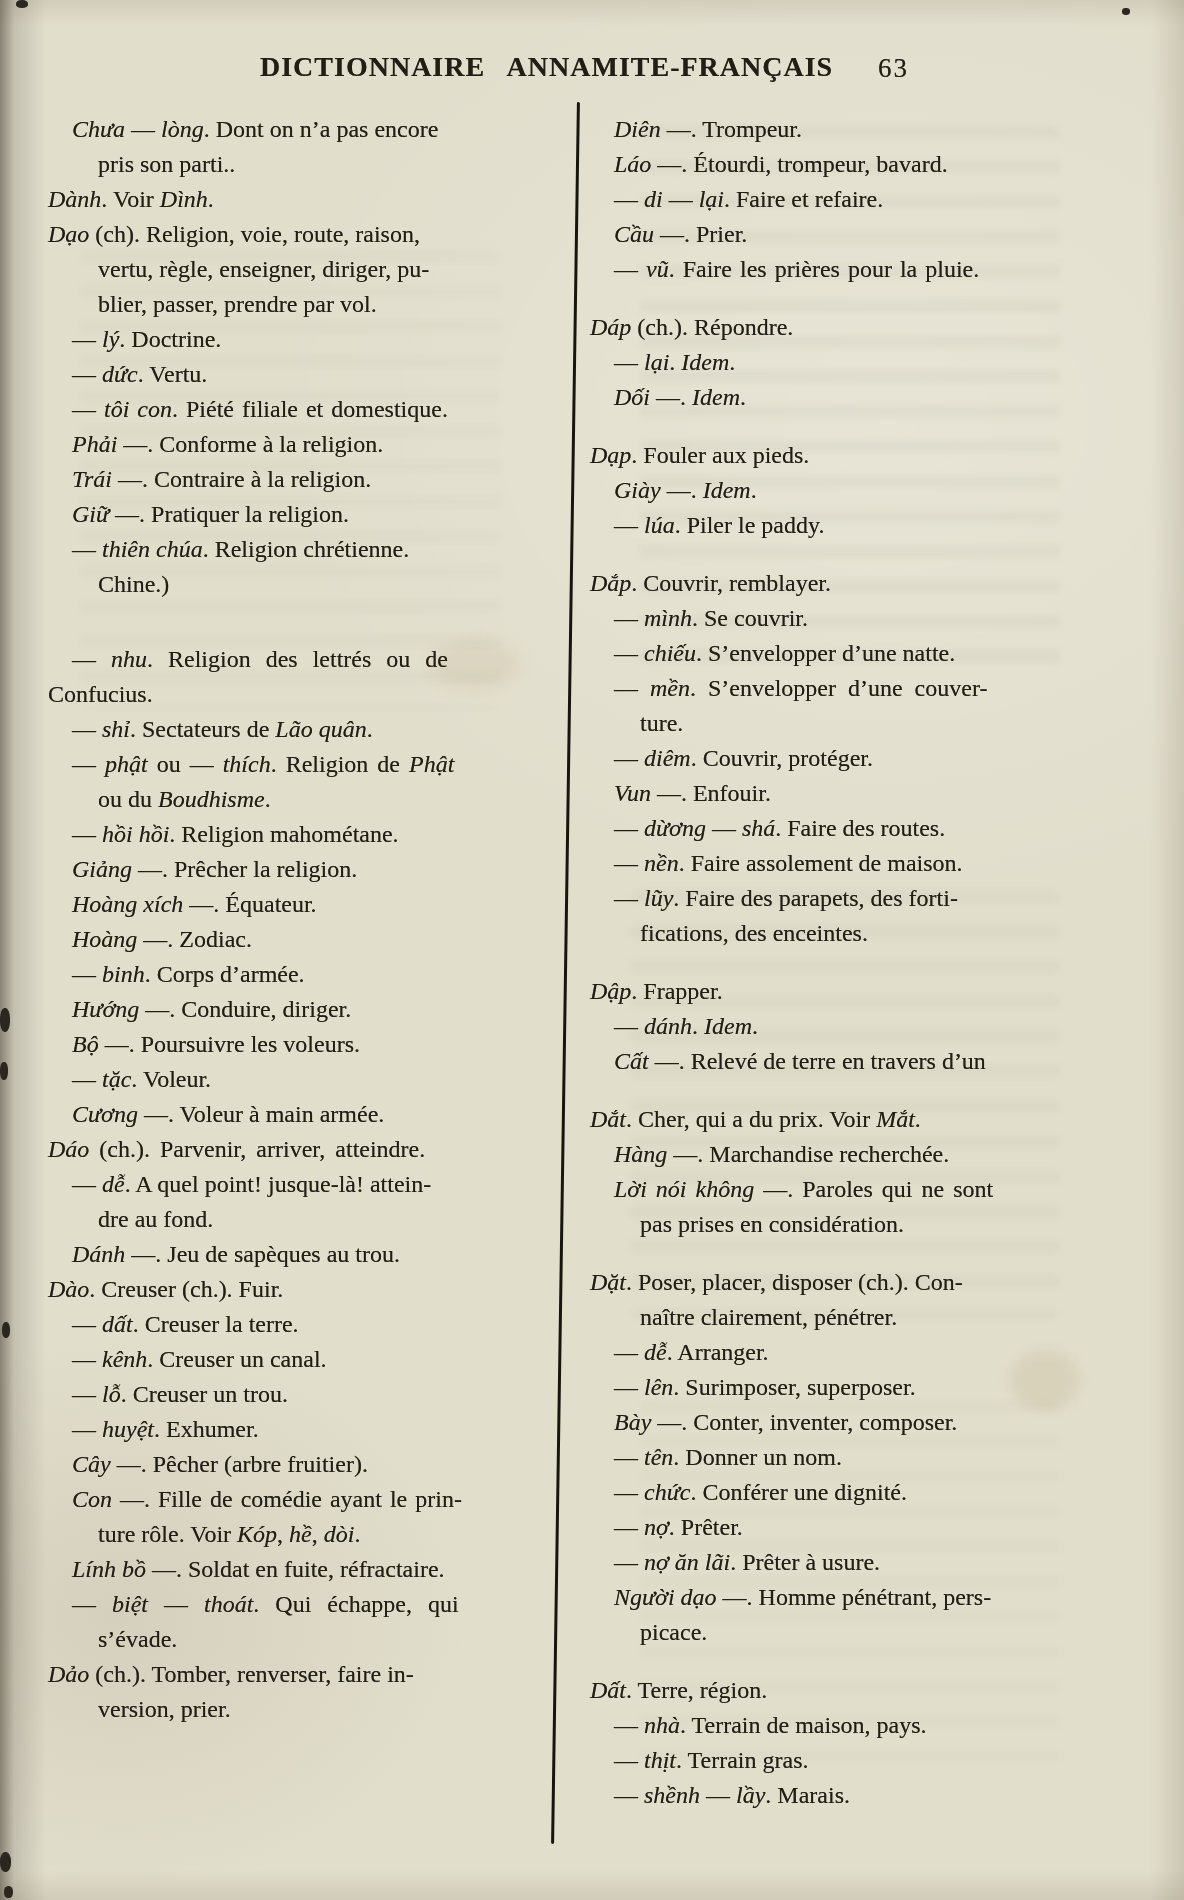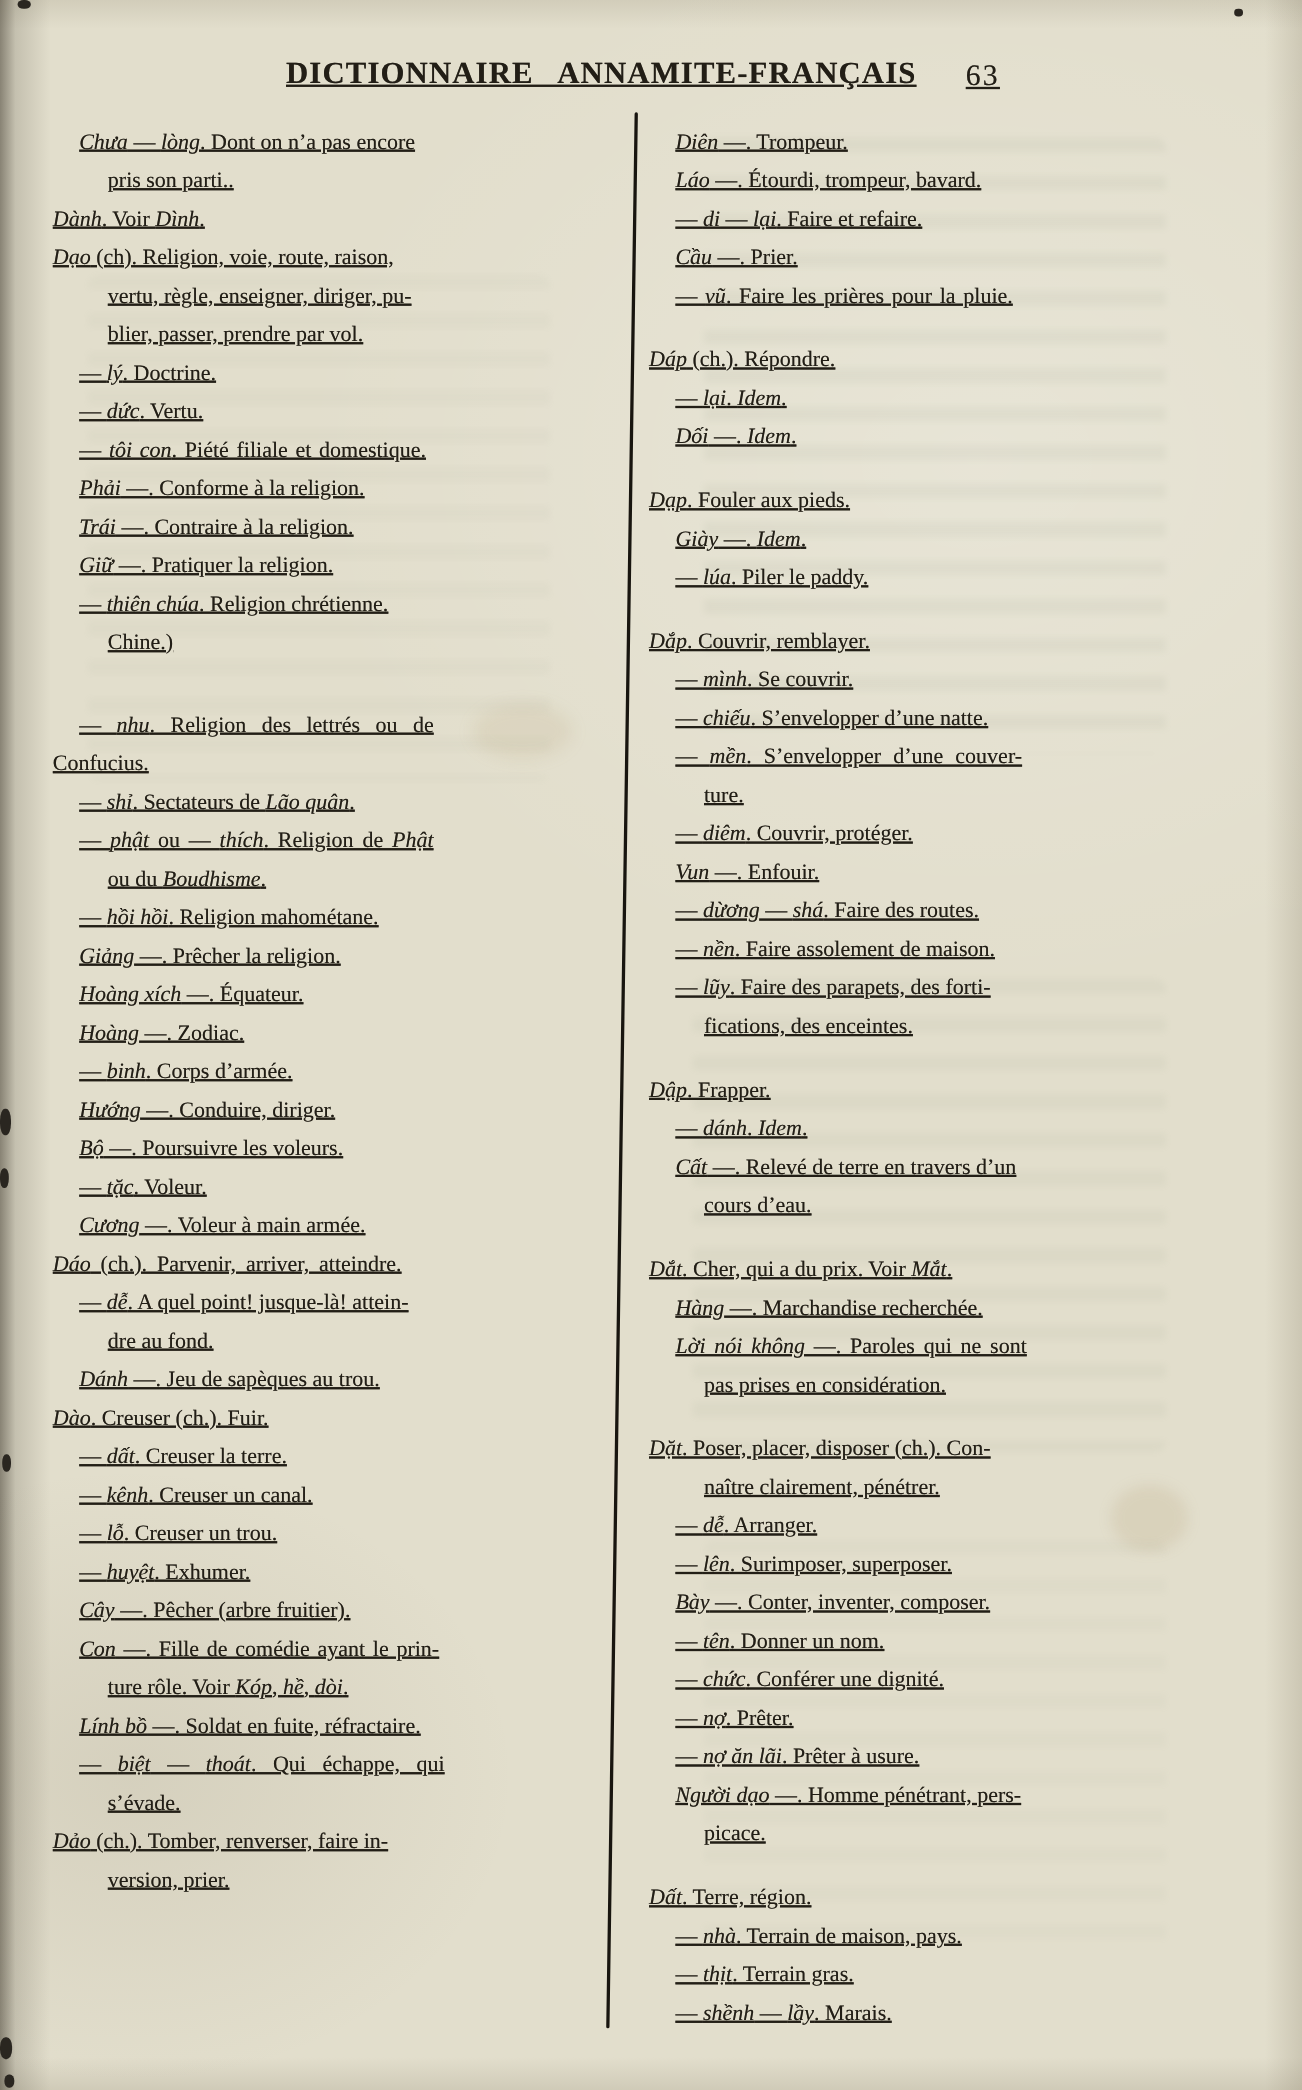--- a/index.html
+++ b/index.html
@@ -12,36 +12,36 @@
     position:absolute;inset:0;
     background:
       radial-gradient(ellipse 900px 700px at 75% 22%, rgba(255,255,255,0.20), transparent 70%),
       radial-gradient(ellipse 500px 400px at 10% 85%, rgba(120,108,85,0.12), transparent 70%),
       linear-gradient(90deg, rgba(62,56,44,0.55) 0px, rgba(62,56,44,0.18) 14px, rgba(62,56,44,0.0) 46px),
       linear-gradient(270deg, rgba(125,115,92,0.22) 0px, rgba(125,115,92,0.0) 34px),
       linear-gradient(180deg, rgba(125,115,92,0.16) 0px, rgba(125,115,92,0.0) 26px),
       linear-gradient(0deg, rgba(125,115,92,0.18) 0px, rgba(125,115,92,0.0) 30px),
       #e2decc;
   }
-  .textink{color:#221e16;text-shadow:0 0 .55px rgba(34,30,22,.6);text-decoration:underline;}
+  .textink{color:#221e16;text-shadow:0 0 .55px rgba(34,30,22,.6);}
   .header-title{
     position:absolute;left:260px;top:50px;width:440px;
     text-align:center;font-weight:700;font-size:28px;line-height:34px;
     letter-spacing:1px;word-spacing:15px;white-space:nowrap;
   }
   .pageno{
     position:absolute;left:878px;top:52px;font-size:27px;line-height:32px;
     letter-spacing:2px;
   }
   .divider{
     position:absolute;left:564px;top:102px;height:1742px;width:3px;
     background:#18150f;transform:rotate(0.85deg);transform-origin:center center;
     border-radius:2px;
   }
-  .col{position:absolute;top:112px;font-size:20px;}
+  .col{position:absolute;top:112px;font-size:24px;}
   .col-left{left:48px;width:514px;}
   .col-right{left:590px;width:482px;}
   .line{line-height:35px;white-space:nowrap;}
   .main{padding-left:0;}
   .sub{padding-left:24px;}
   .cont{padding-left:50px;}
   .col-left .gap{}
   .col-right .gap{margin-top:23px;}
   .it{font-style:italic;}
   
@@ -141,21 +141,20 @@
       <div class="line cont"><span class="ro">ture.</span></div>
       <div class="line sub"><span class="ro">— </span><span class="it">diêm</span><span class="ro">. Couvrir, protéger.</span></div>
       <div class="line sub"><span class="it">Vun</span><span class="ro"> —. Enfouir.</span></div>
       <div class="line sub"><span class="ro">— </span><span class="it">dừơng</span><span class="ro"> — </span><span class="it">shá</span><span class="ro">. Faire des routes.</span></div>
       <div class="line sub"><span class="ro">— </span><span class="it">nền</span><span class="ro">. Faire assolement de maison.</span></div>
       <div class="line sub"><span class="ro">— </span><span class="it">lũy</span><span class="ro">. Faire des parapets, des forti-</span></div>
       <div class="line cont"><span class="ro">fications, des enceintes.</span></div>
       <div class="line main gap"><span class="it">Dập</span><span class="ro">. Frapper.</span></div>
       <div class="line sub"><span class="ro">— </span><span class="it">dánh</span><span class="ro">. </span><span class="it">Idem</span><span class="ro">.</span></div>
       <div class="line sub"><span class="it">Cất</span><span class="ro"> —. Relevé de terre en travers d’un</span></div>
-      <div class="line cont"><span class="ro">cours d’eau.</span></div>
       <div class="line main gap"><span class="it">Dắt</span><span class="ro">. Cher, qui a du prix. Voir </span><span class="it">Mắt</span><span class="ro">.</span></div>
       <div class="line sub"><span class="it">Hàng</span><span class="ro"> —. Marchandise recherchée.</span></div>
       <div class="line sub" style="word-spacing: 3px;"><span class="it">Lời nói không</span><span class="ro"> —. Paroles qui ne sont</span></div>
       <div class="line cont"><span class="ro">pas prises en considération.</span></div>
       <div class="line main gap"><span class="it">Dặt</span><span class="ro">. Poser, placer, disposer (ch.). Con-</span></div>
       <div class="line cont"><span class="ro">naître clairement, pénétrer.</span></div>
       <div class="line sub"><span class="ro">— </span><span class="it">dễ</span><span class="ro">. Arranger.</span></div>
       <div class="line sub"><span class="ro">— </span><span class="it">lên</span><span class="ro">. Surimposer, superposer.</span></div>
       <div class="line sub"><span class="it">Bày</span><span class="ro"> —. Conter, inventer, composer.</span></div>
       <div class="line sub"><span class="ro">— </span><span class="it">tên</span><span class="ro">. Donner un nom.</span></div>

